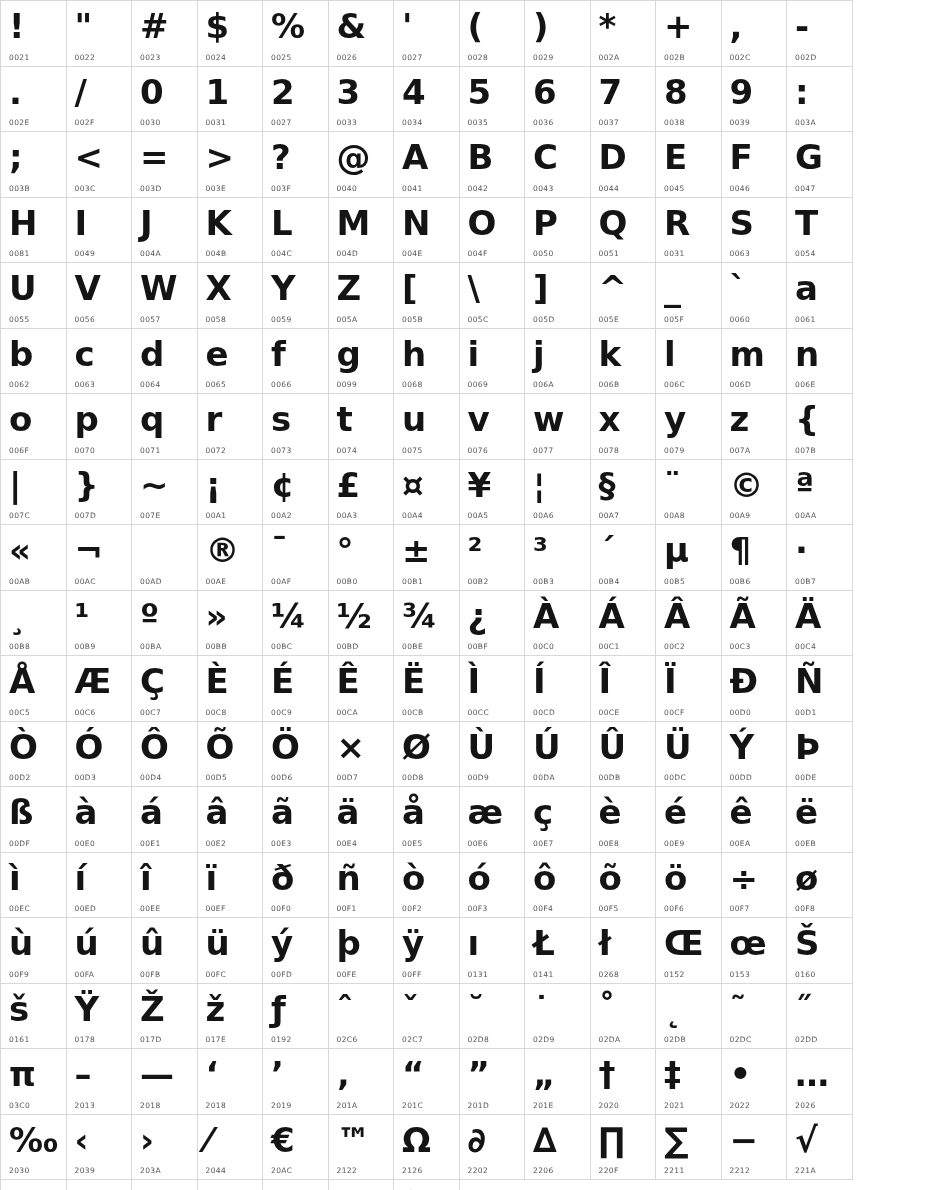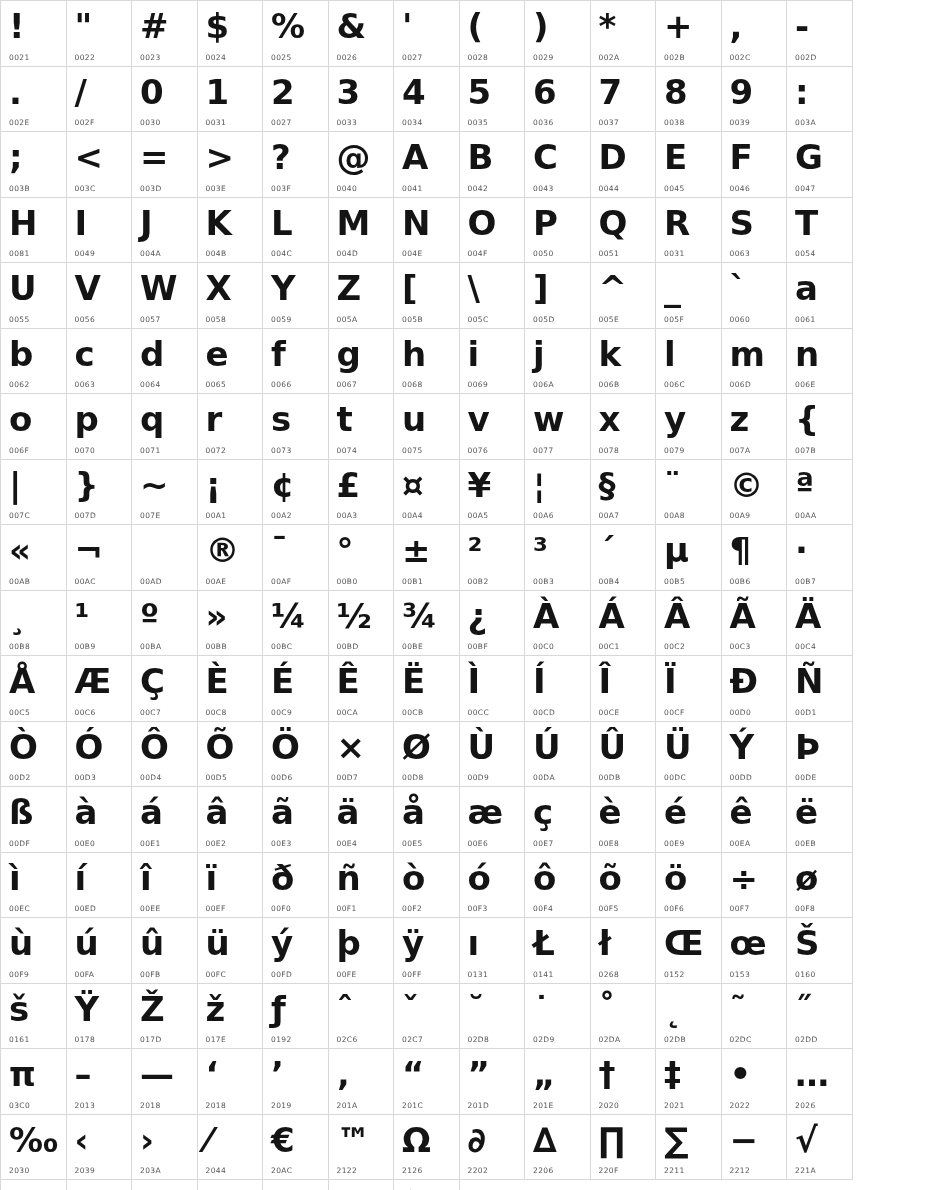--- a/index.html
+++ b/index.html
@@ -328,21 +328,21 @@
     <div class="cell">
       <span class="glyph">e</span>
       <span class="code">0065</span>
     </div>
     <div class="cell">
       <span class="glyph">f</span>
       <span class="code">0066</span>
     </div>
     <div class="cell">
       <span class="glyph">g</span>
-      <span class="code">0067</span>
+      <span class="code">0099</span>
     </div>
     <div class="cell">
       <span class="glyph">h</span>
       <span class="code">0068</span>
     </div>
     <div class="cell">
       <span class="glyph">i</span>
       <span class="code">0069</span>
     </div>
     <div class="cell">

